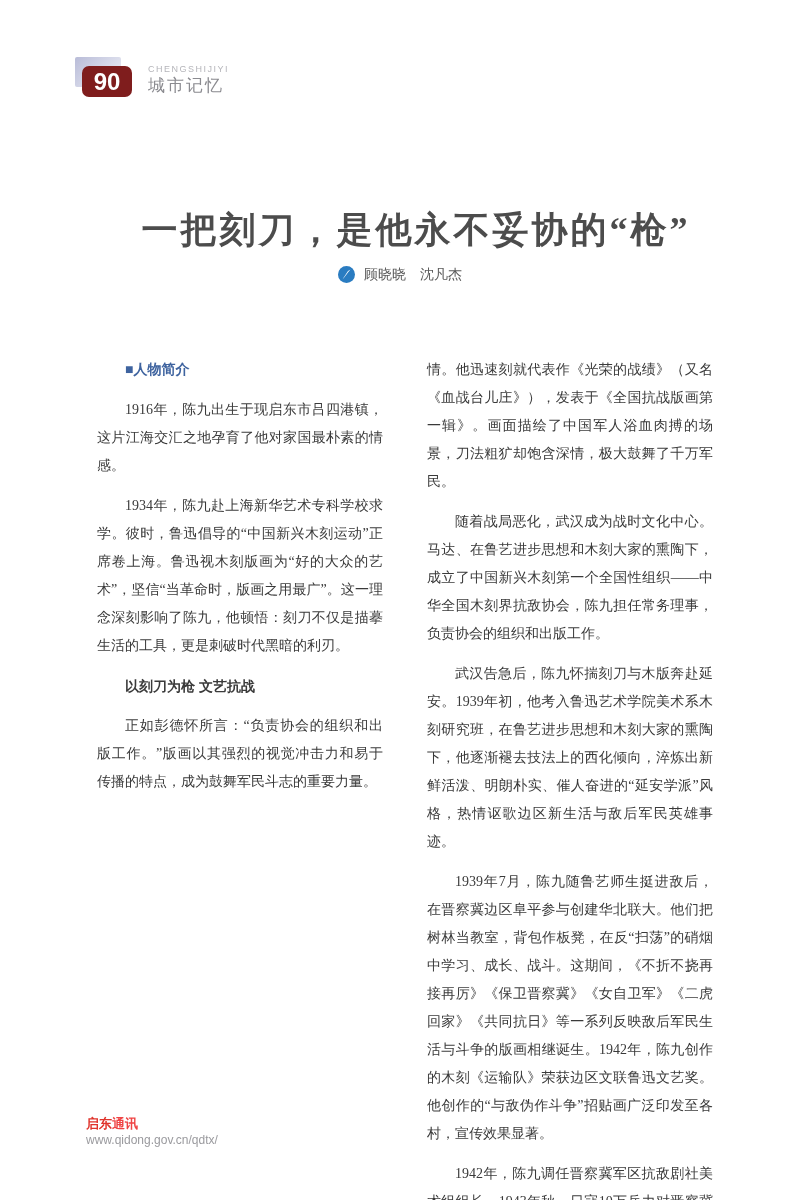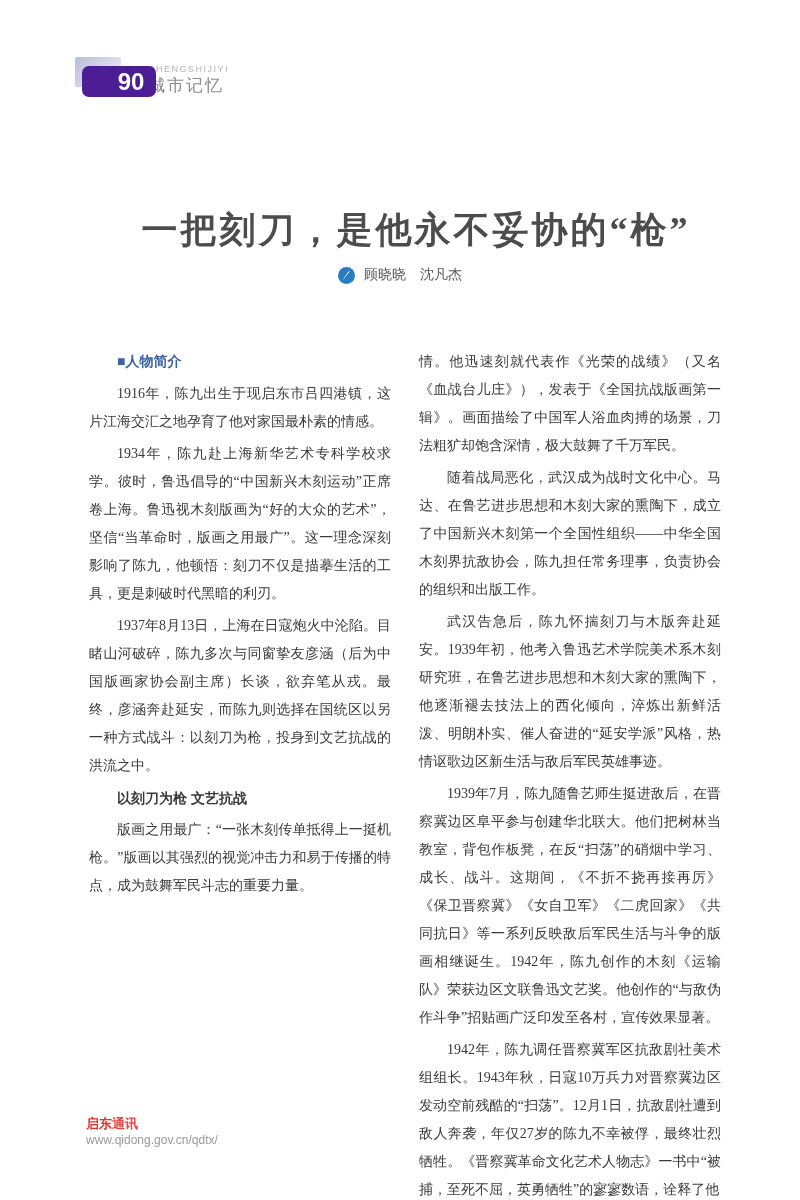--- a/index.html
+++ b/index.html
@@ -28,34 +28,34 @@
   .section-name { font-size:17px; color:#8b8b90; line-height:22px; letter-spacing:2px; }
 
   
   .title {
     position:absolute; top:190px; left:0; width:100%; margin:16px;
     text-align:center; font-size:36px; font-weight:600; color:#4c4c4c;
     letter-spacing:3px; font-family:"Liberation Serif","DejaVu Serif",serif;
   }
   .byline {
     position:absolute; top:266px; left:0; width:100%;
-    display:flex; align-items:flex-end; justify-content:center; gap:9px;
+    display:flex; align-items:flex-start; justify-content:center; gap:9px;
     font-size:14px; color:#5a5a5a;
     font-family:"Liberation Sans","DejaVu Sans",sans-serif;
   }
   .pen-icon { width:17px; height:17px; display:inline-block; }
 
   
   .columns {
     position:absolute; top:344px; left:85px; width:640px;
     display:flex; gap:20px;
   }
   .col { width:310px; }
   .col p {
-    margin:4px; font-size:14px; line-height:28px; text-align:justify;
+    margin:12px; font-size:14px; line-height:28px; text-align:justify;
     color:#3a3a3a; text-indent:2em;
   }
   .col p.no-indent { text-indent:0; }
   .intro p, .intro-heading { color:#3e639f; }
   .intro-heading {
     margin:0; font-size:14.5px; line-height:28px; font-weight:bold; text-indent:2em;
   }
   .sec-heading {
     margin:15px 0 0 0; font-size:15px; line-height:28px; font-weight:bold;
     color:#242424; text-indent:2em;
@@ -71,21 +71,21 @@
   .footer-url { font-size:12px; color:#9a9a9e; line-height:16px; }
 </style>
 </head>
 <body>
 
 <div class="page">
 
   <div class="page-header">
     <div class="badge-wrap">
       <div class="badge-shadow"></div>
-      <div class="badge" style="background:#4c1d95;padding-left:24px;">90</div>
+      <div class="badge" style="background:#7f1d1d;">90</div>
     </div>
     <div class="section-label">
       <div class="pinyin">CHENGSHIJIYI</div>
       <div class="section-name">城市记忆</div>
     </div>
   </div>
 
   <h1 class="title">一把刻刀，是他永不妥协的“枪”</h1>
 
   <div class="byline">
@@ -100,24 +100,23 @@
 
   <div class="columns">
 
     <div class="col">
       <div class="intro">
         <p class="intro-heading">■人物简介</p>
       </div>
 
       <p>1916年，陈九出生于现启东市吕四港镇，这片江海交汇之地孕育了他对家国最朴素的情感。</p>
       <p>1934年，陈九赴上海新华艺术专科学校求学。彼时，鲁迅倡导的“中国新兴木刻运动”正席卷上海。鲁迅视木刻版画为“好的大众的艺术”，坚信“当革命时，版画之用最广”。这一理念深刻影响了陈九，他顿悟：刻刀不仅是描摹生活的工具，更是刺破时代黑暗的利刃。</p>
-      <p>1937年8月13日，上海在日寇炮火中沦陷。目睹山河破碎，陈九多次与同窗挚友彦涵（后为中国版画家协会副主席）长谈，欲弃笔从戎。最终，彦涵奔赴延安，而陈九则选择在国统区以另一种方式战斗：以刻刀为枪，投身到文艺抗战的洪流之中。</p>
 
       <p class="sec-heading">以刻刀为枪 文艺抗战</p>
-      <p>版画之用最广：“一张木刻传单抵得上一挺机枪。”版画以其强烈的视觉冲击力和易于传播的特点，成为鼓舞军民斗志的重要力量。</p>
+      <p>正如彭德怀所言：“负责协会的组织和出版工作。”版画以其强烈的视觉冲击力和易于传播的特点，成为鼓舞军民斗志的重要力量。</p>
     </div>
 
     <div class="col">
       <p class="no-indent">情。他迅速刻就代表作《光荣的战绩》（又名《血战台儿庄》），发表于《全国抗战版画第一辑》。画面描绘了中国军人浴血肉搏的场景，刀法粗犷却饱含深情，极大鼓舞了千万军民。</p>
       <p>随着战局恶化，武汉成为战时文化中心。马达、在鲁艺进步思想和木刻大家的熏陶下，成立了中国新兴木刻第一个全国性组织——中华全国木刻界抗敌协会，陈九担任常务理事，负责协会的组织和出版工作。</p>
       <p>武汉告急后，陈九怀揣刻刀与木版奔赴延安。1939年初，他考入鲁迅艺术学院美术系木刻研究班，在鲁艺进步思想和木刻大家的熏陶下，他逐渐褪去技法上的西化倾向，淬炼出新鲜活泼、明朗朴实、催人奋进的“延安学派”风格，热情讴歌边区新生活与敌后军民英雄事迹。</p>
       <p>1939年7月，陈九随鲁艺师生挺进敌后，在晋察冀边区阜平参与创建华北联大。他们把树林当教室，背包作板凳，在反“扫荡”的硝烟中学习、成长、战斗。这期间，《不折不挠再接再厉》《保卫晋察冀》《女自卫军》《二虎回家》《共同抗日》等一系列反映敌后军民生活与斗争的版画相继诞生。1942年，陈九创作的木刻《运输队》荣获边区文联鲁迅文艺奖。他创作的“与敌伪作斗争”招贴画广泛印发至各村，宣传效果显著。</p>
       <p>1942年，陈九调任晋察冀军区抗敌剧社美术组组长。1943年秋，日寇10万兵力对晋察冀边区发动空前残酷的“扫荡”。12月1日，抗敌剧社遭到敌人奔袭，年仅27岁的陈九不幸被俘，最终壮烈牺牲。《晋察冀革命文化艺术人物志》一书中“被捕，至死不屈，英勇牺牲”的寥寥数语，诠释了他</p>
     </div>
 

